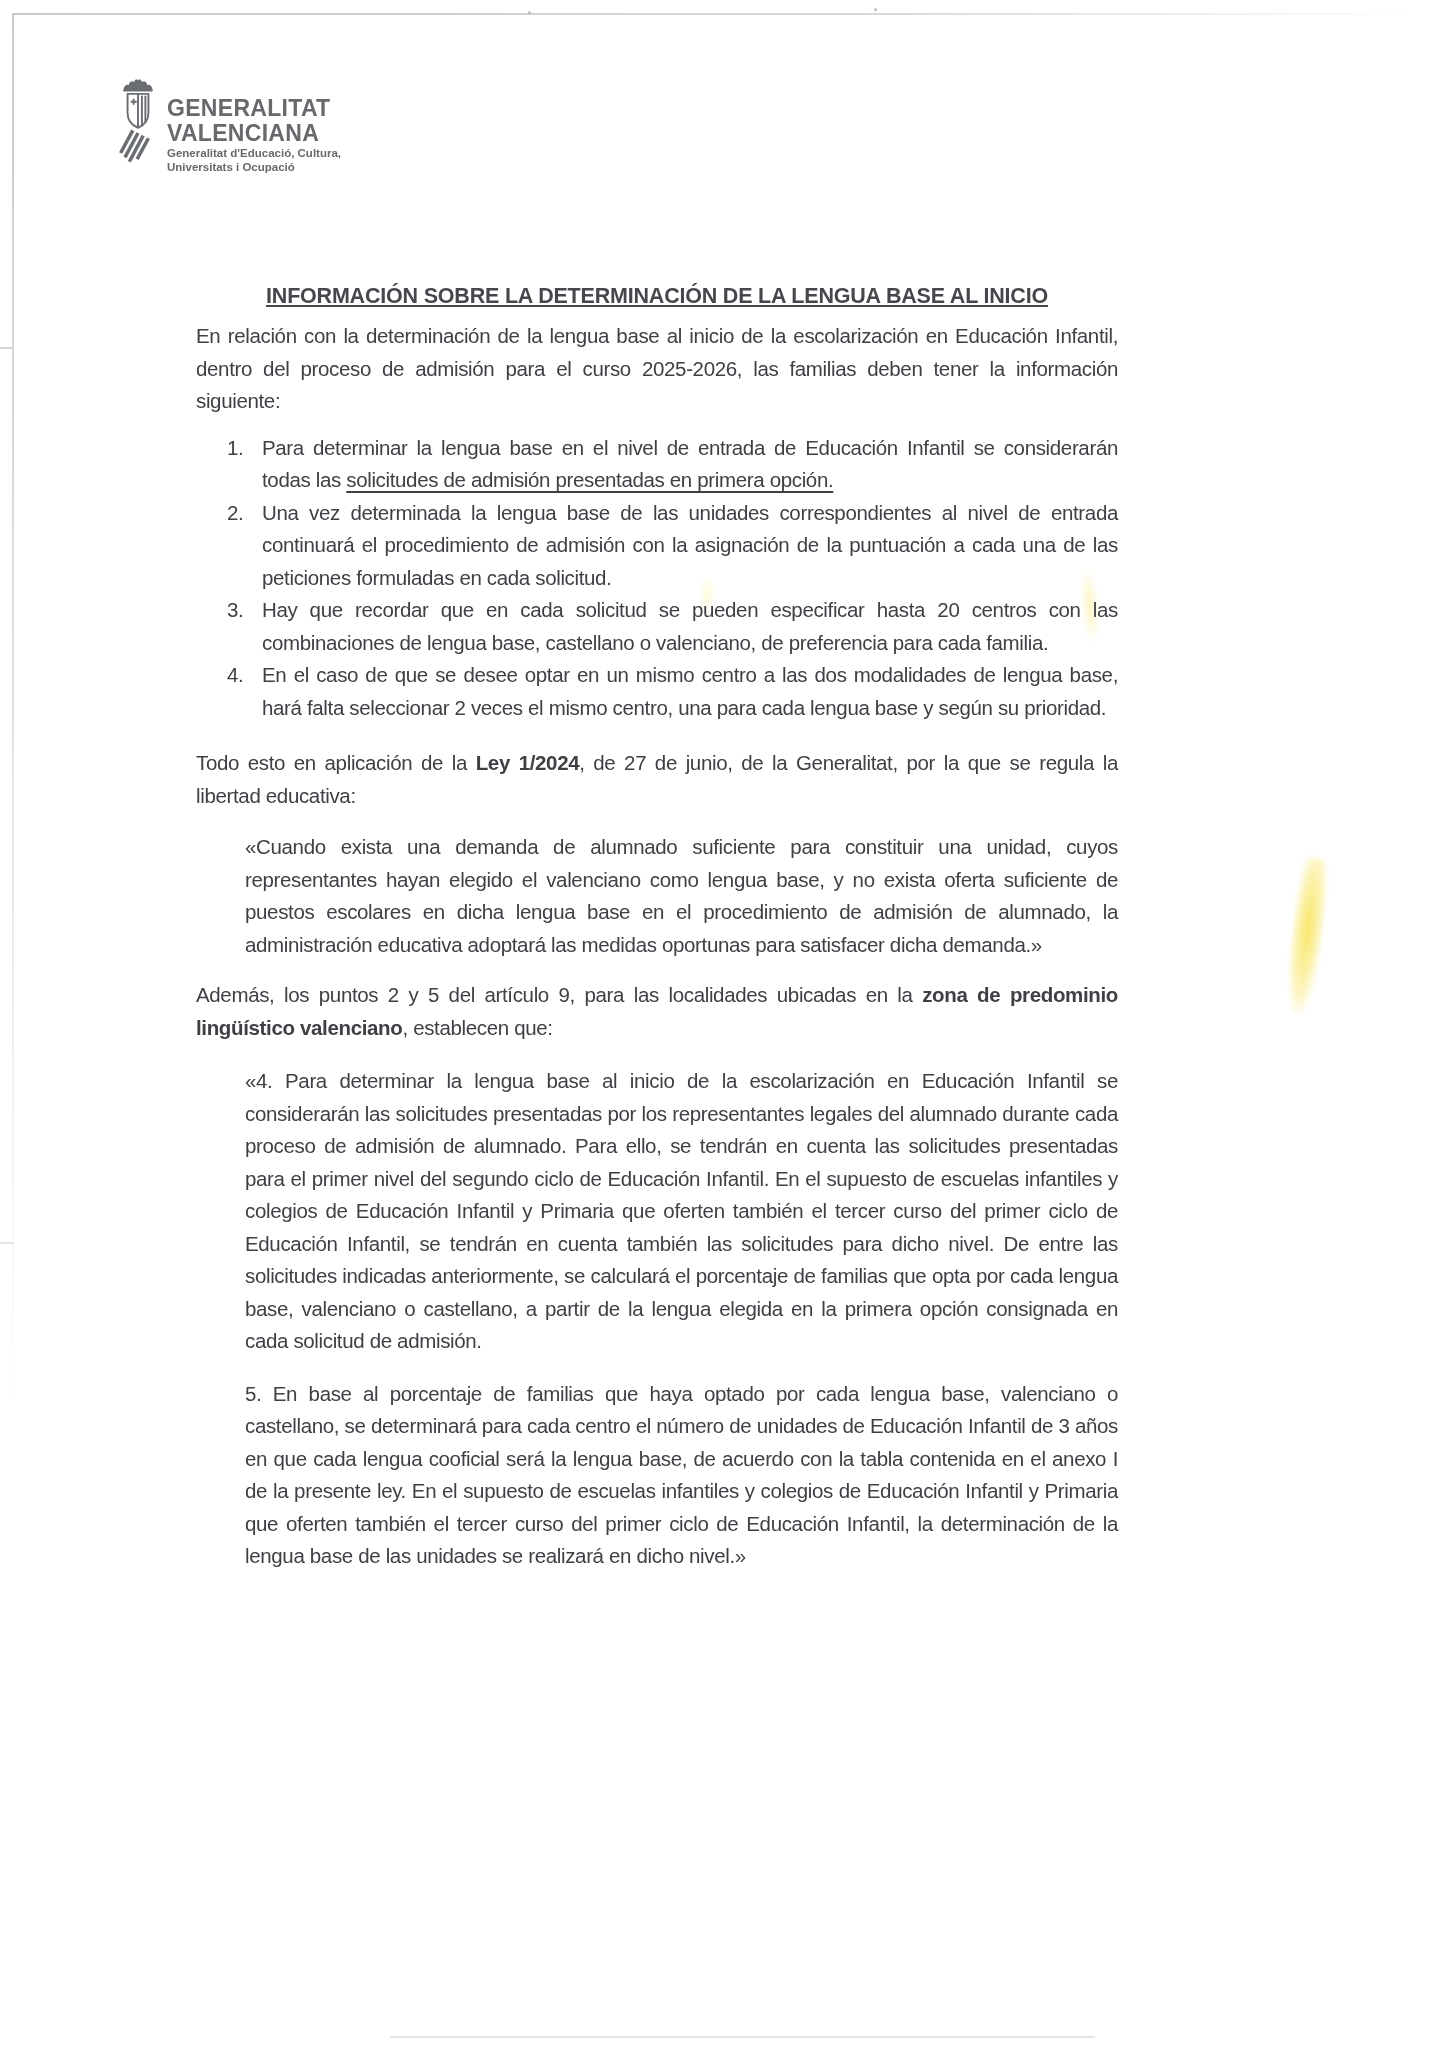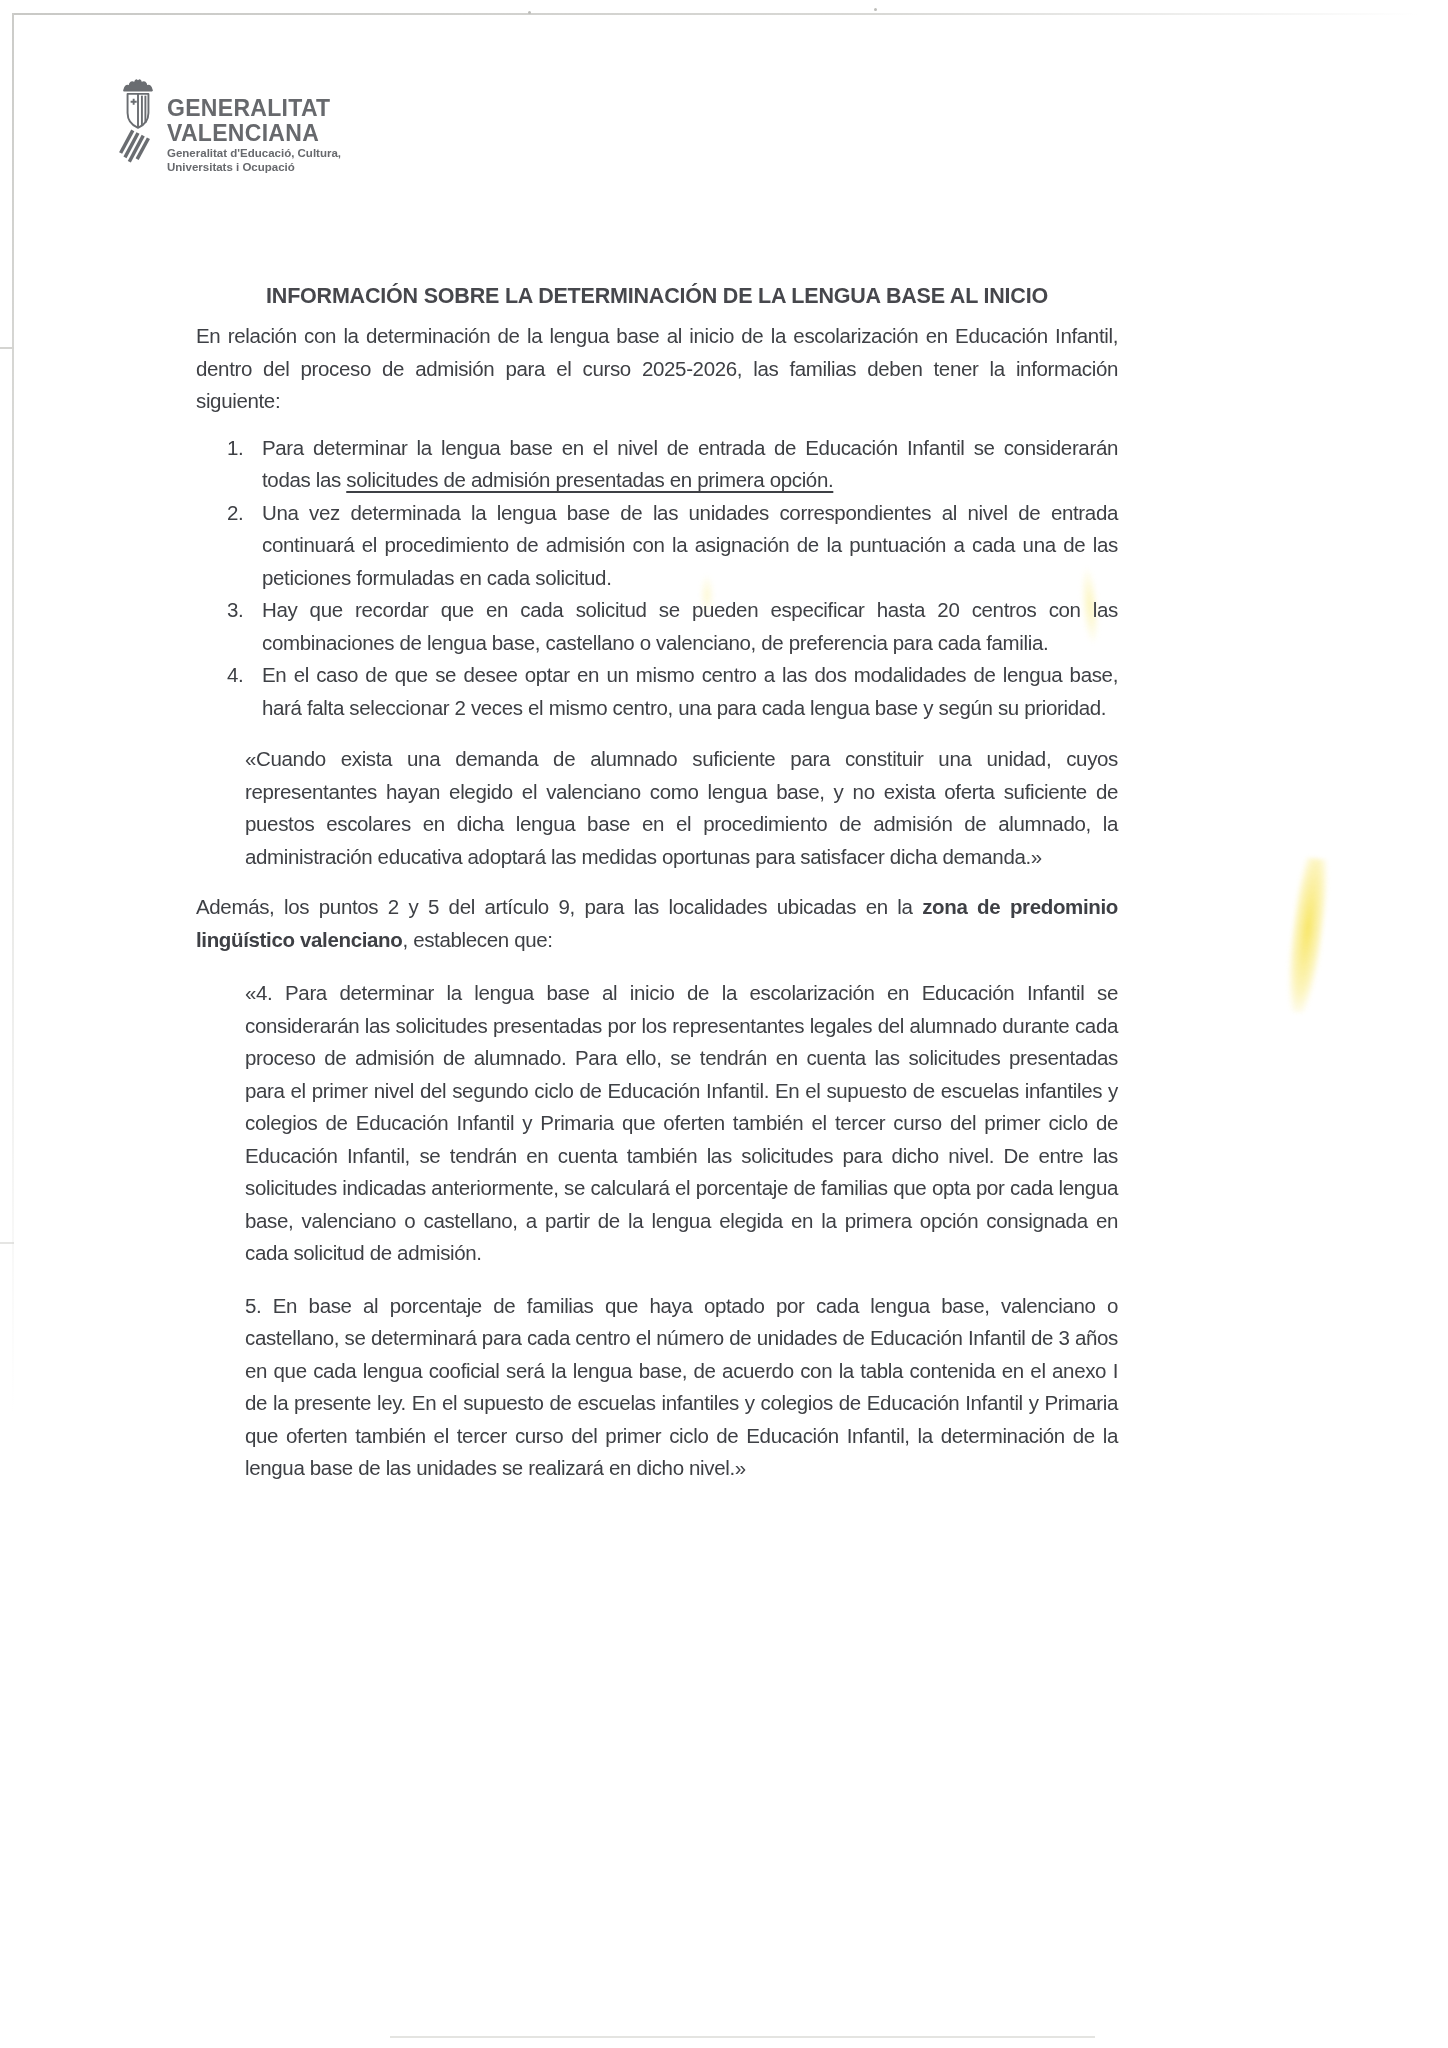--- a/index.html
+++ b/index.html
@@ -31,21 +31,21 @@
   
   .logo{position:absolute;left:118px;top:74px;display:flex;align-items:flex-start;}
   .logo-text{margin-left:9px;margin-top:22px;color:#67696d;}
   .logo-org{font-weight:700;font-size:23px;line-height:25px;letter-spacing:.3px;}
   .logo-dept{font-weight:700;font-size:11.5px;line-height:14px;margin-top:6px;}
 
   
   .content{position:absolute;left:196px;top:281px;width:922px;
     font-size:20.5px;line-height:32.5px;letter-spacing:-.35px;text-align:justify;}
   .doc-title{font-weight:700;font-size:21.5px;line-height:31px;text-align:center;
-    color:#46474c;letter-spacing:-.2px;}
+    color:#46474c;letter-spacing:-.2px;text-decoration:underline;}
   .intro{margin-top:8px;}
   .num-list{margin-top:14px;}
   .num-item{position:relative;padding-left:66px;}
   .num-item .num{position:absolute;left:31px;top:0;}
   .p-ley{margin-top:23px;}
   .p-art8{margin-top:17px;}
   .quote{margin-top:19px;margin-left:49px;}
   .p-art9{margin-top:18px;}
   .quote-p4{margin-top:21px;margin-left:49px;}
   .quote-p5{margin-top:20px;margin-left:49px;}
@@ -116,20 +116,21 @@
     <div class="num-item">
       <span class="num">3.</span>
       <span><span>Hay que recordar que en cada solicitud se pueden especificar hasta 20 centros con las combinaciones de lengua base, castellano o valenciano, de preferencia para cada familia.</span></span>
     </div>
     <div class="num-item">
       <span class="num">4.</span>
       <span><span>En el caso de que se desee optar en un mismo centro a las dos modalidades de lengua base, hará falta seleccionar 2 veces el mismo centro, una para cada lengua base y según su prioridad.</span></span>
     </div>
   </div>
 
+  <p class="p-ley" style="margin:23px 0 0 0"><span>Todo esto en aplicación de la </span><span class="b">Ley 1/2024</span><span>, de 27 de junio, de la Generalitat, por la que se regula la libertad educativa:</span></p>
 
 
   <p class="quote" style="margin:19px 0 0 49px">«Cuando exista una demanda de alumnado suficiente para constituir una unidad, cuyos representantes hayan elegido el valenciano como lengua base, y no exista oferta suficiente de puestos escolares en dicha lengua base en el procedimiento de admisión de alumnado, la administración educativa adoptará las medidas oportunas para satisfacer dicha demanda.»</p>
 
   <p class="p-art9" style="margin:18px 0 0 0"><span>Además, los puntos 2 y 5 del artículo 9, para las localidades ubicadas en la </span><span class="b">zona de predominio lingüístico valenciano</span><span>, establecen que:</span></p>
 
   <p class="quote-p4" style="margin:21px 0 0 49px">«4. Para determinar la lengua base al inicio de la escolarización en Educación Infantil se considerarán las solicitudes presentadas por los representantes legales del alumnado durante cada proceso de admisión de alumnado. Para ello, se tendrán en cuenta las solicitudes presentadas para el primer nivel del segundo ciclo de Educación Infantil. En el supuesto de escuelas infantiles y colegios de Educación Infantil y Primaria que oferten también el tercer curso del primer ciclo de Educación Infantil, se tendrán en cuenta también las solicitudes para dicho nivel. De entre las solicitudes indicadas anteriormente, se calculará el porcentaje de familias que opta por cada lengua base, valenciano o castellano, a partir de la lengua elegida en la primera opción consignada en cada solicitud de admisión.</p>
 
   <p class="quote-p5" style="margin:20px 0 0 49px">5. En base al porcentaje de familias que haya optado por cada lengua base, valenciano o castellano, se determinará para cada centro el número de unidades de Educación Infantil de 3 años en que cada lengua cooficial será la lengua base, de acuerdo con la tabla contenida en el anexo I de la presente ley. En el supuesto de escuelas infantiles y colegios de Educación Infantil y Primaria que oferten también el tercer curso del primer ciclo de Educación Infantil, la determinación de la lengua base de las unidades se realizará en dicho nivel.»</p>
 

